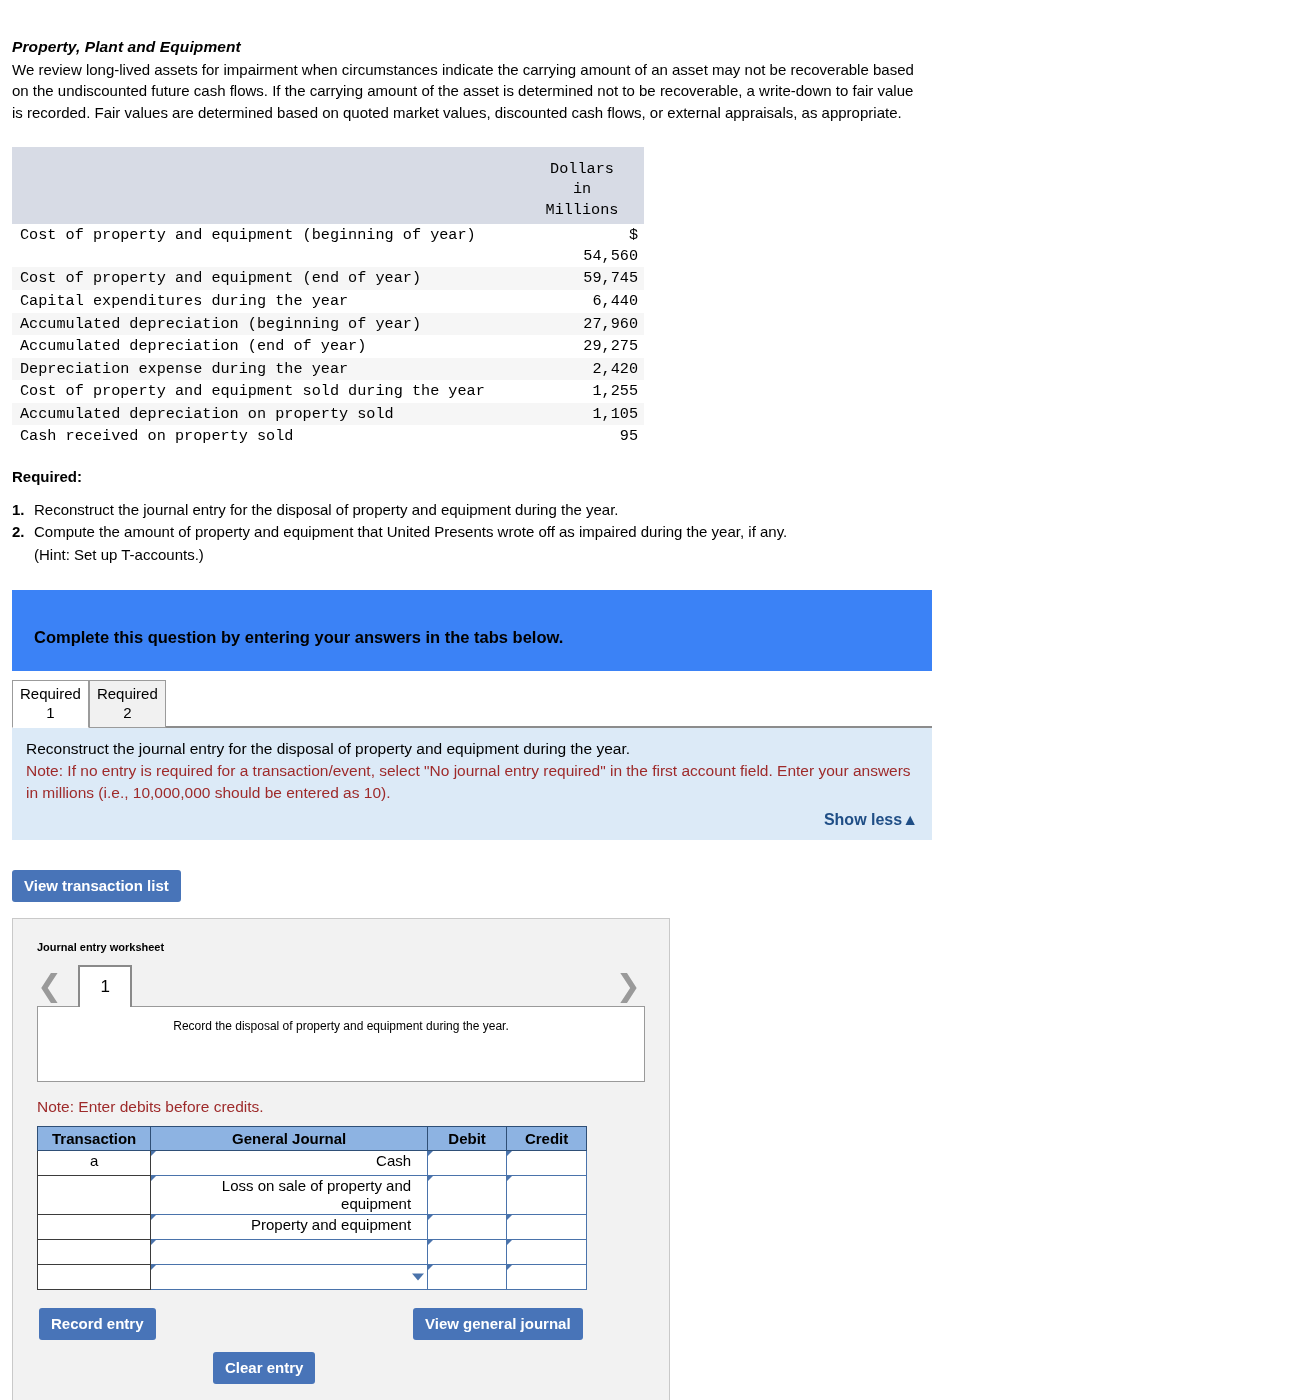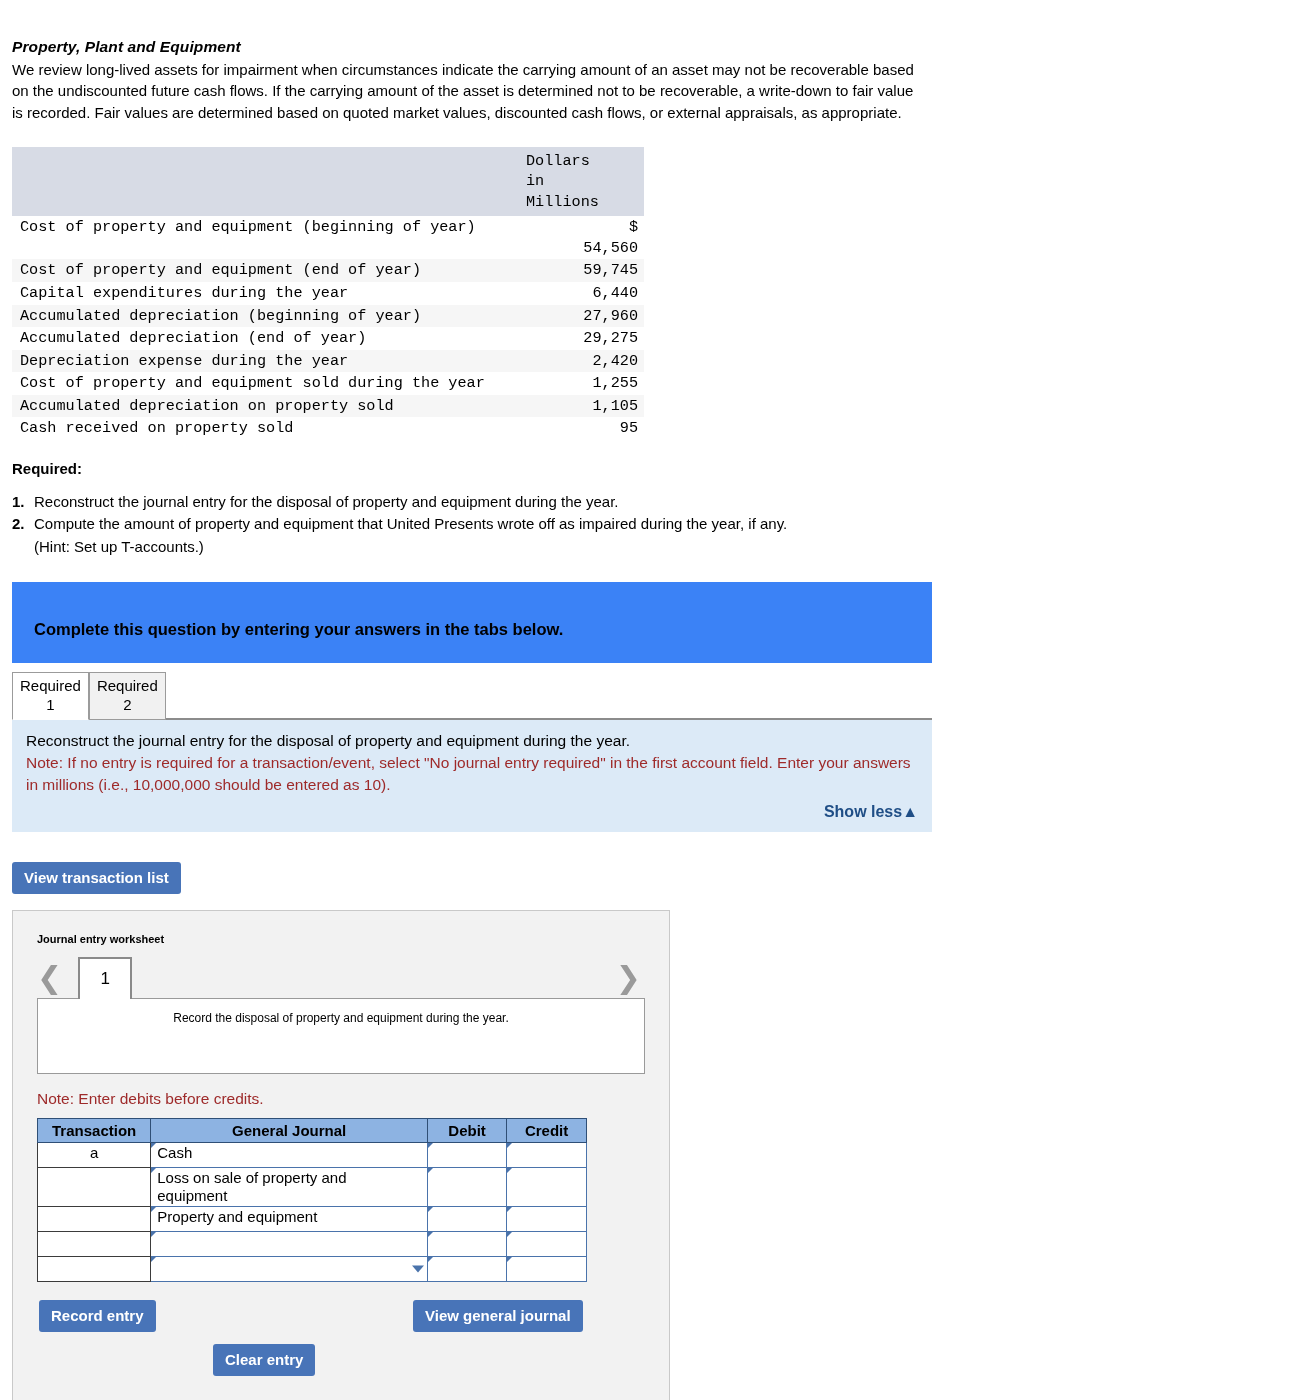--- a/index.html
+++ b/index.html
@@ -43,25 +43,25 @@
     font-family: "Liberation Mono", "DejaVu Sans Mono", monospace;
     font-size: 15.2px;
     table-layout: fixed;
   }
   .fin-table th.head-label {
     background: #d7dbe5;
     border: none;
   }
   .fin-table th.head-units {
     background: #d7dbe5;
-    text-align: left;
+    text-align: center;
     font-weight: normal;
     white-space: pre-line;
     line-height: 1.35;
-    padding: 4px 6px 4px 0;
+    padding: 12px 6px 4px 0;
     vertical-align: top;
     width: 112px;
   }
   .fin-table td {
     padding: 1px 0 1px 8px;
     vertical-align: top;
     line-height: 1.35;
   }
   .fin-table td.val {
     text-align: right;
@@ -260,20 +260,21 @@
     padding: 3px 4px;
     text-align: center;
     color: #000;
   }
   .jtable td {
     border: 1px solid #4a73ab;
     background: #ffffff;
     height: 21px;
     padding: 0;
     vertical-align: top;
+    text-align: right;
   }
   .jtable td.c-trans {
     width: 108px;
     text-align: center;
     border: 1px solid #3b3b3b;
     padding-top: 1px;
     font-size: 15px;
   }
   .jtable td.c-acct {
     width: 288px;

